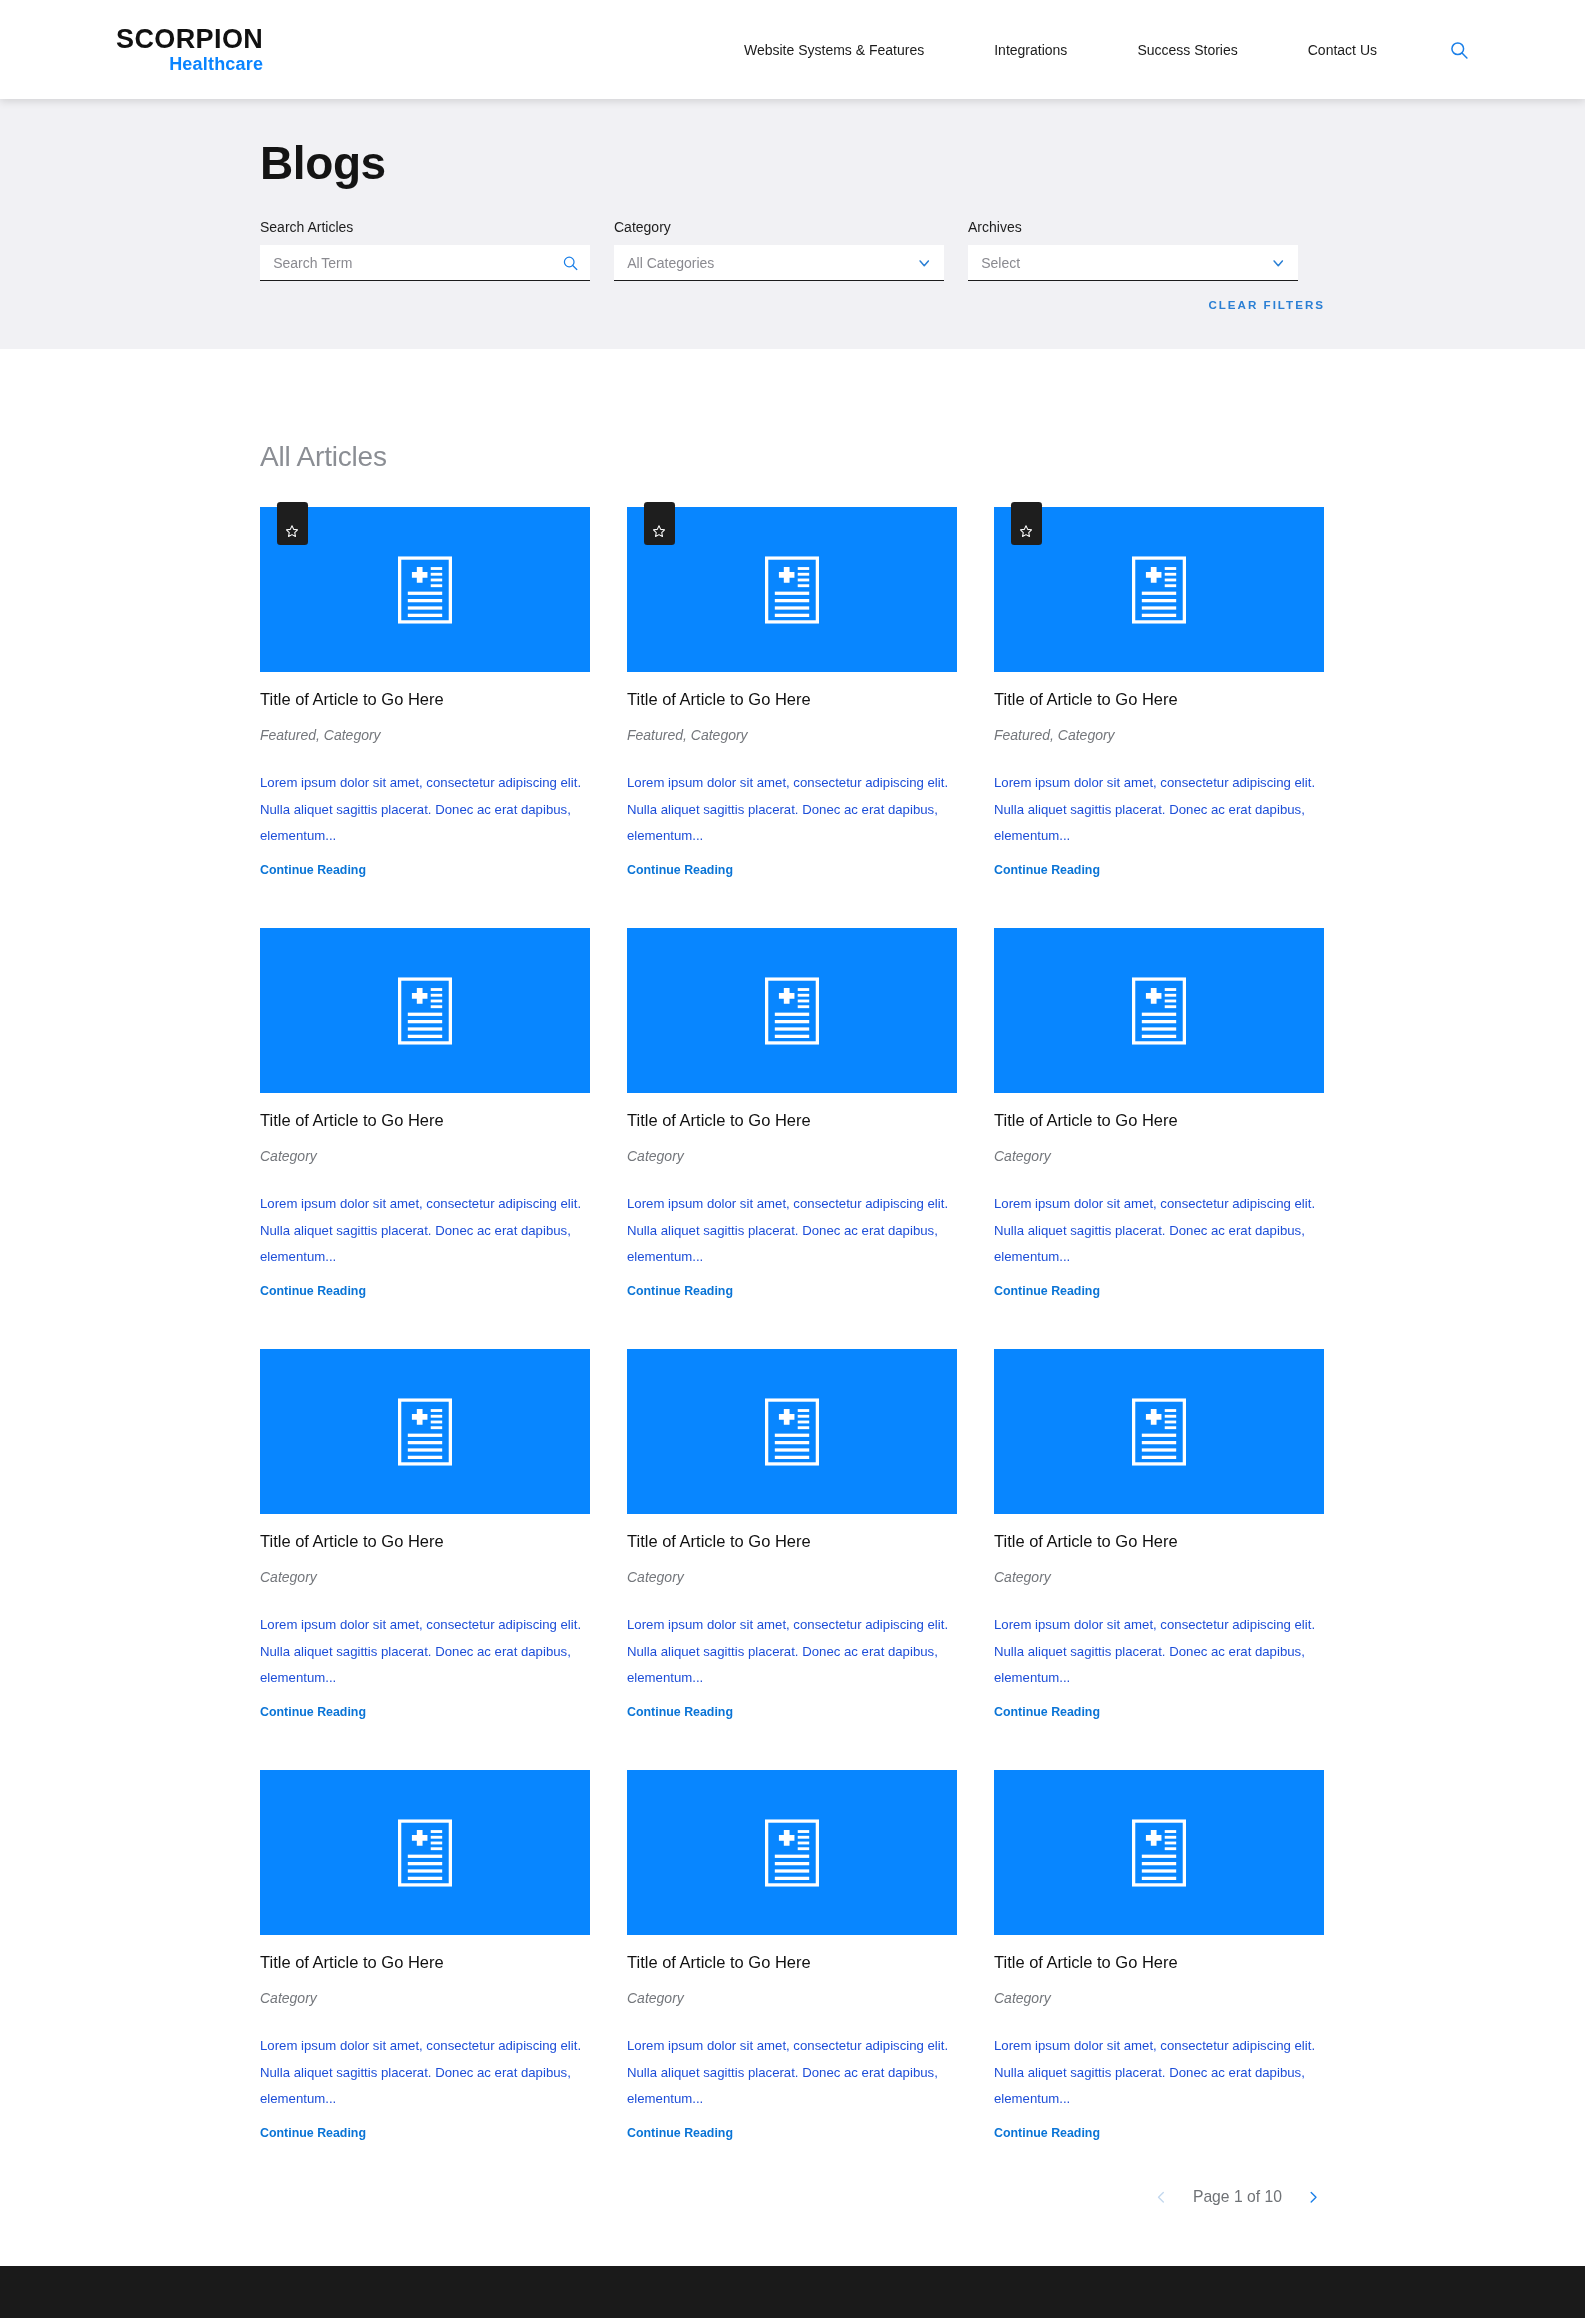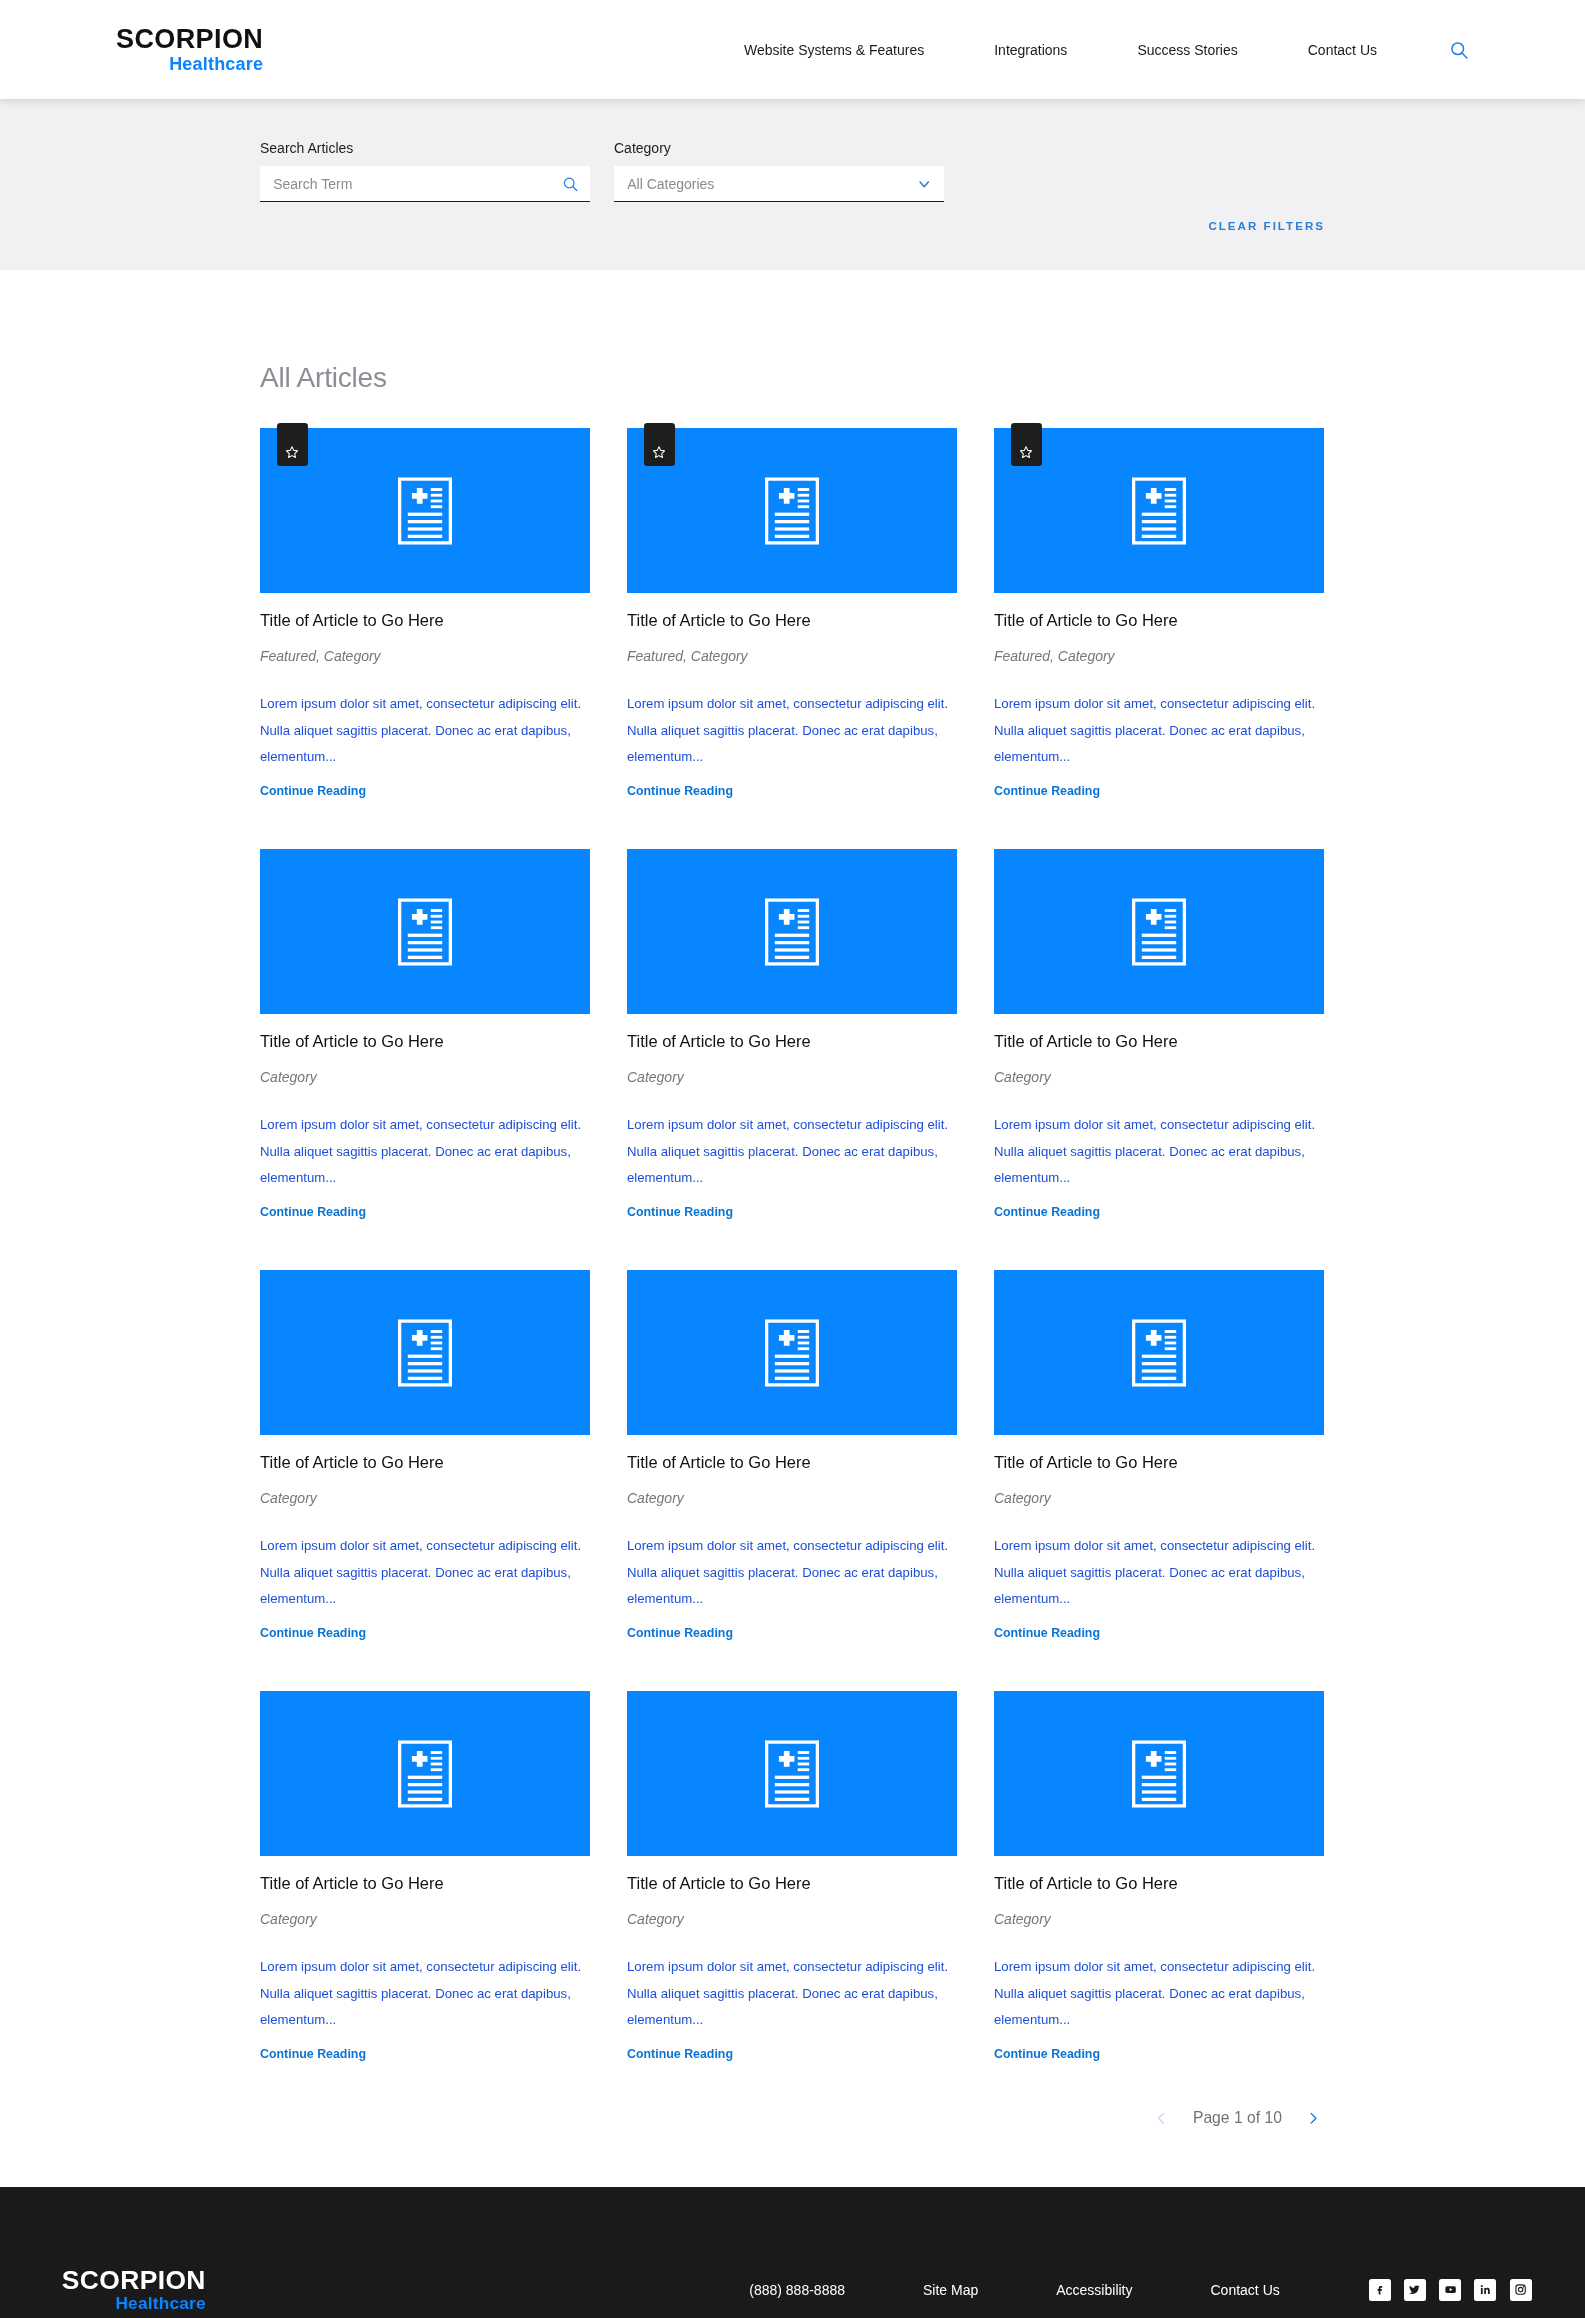--- a/index.html
+++ b/index.html
@@ -317,20 +317,21 @@
         <svg width="20" height="20" viewBox="0 0 24 24" fill="none">
           <circle cx="10.5" cy="10.5" r="7" stroke="#1a7fe8" stroke-width="1.8"></circle>
           <line x1="15.6" y1="15.6" x2="21.5" y2="21.5" stroke="#1a7fe8" stroke-width="1.8" stroke-linecap="round"></line>
         </svg>
       </button>
     </nav>
   </header>
 
   <section class="hero">
     <div class="inner">
+      <h1 class="page-title">Blogs</h1>
 
       <div class="filters-row">
 
         <div class="filter-field">
           <label class="filter-label">Search Articles</label>
           <div class="filter-control">
             <input type="text" placeholder="Search Term" style="">
             <span class="ctrl-icon">
               <svg width="16.5" height="16.5" viewBox="0 0 24 24" fill="none">
                 <circle cx="10.5" cy="10.5" r="7" stroke="#1a7fe8" stroke-width="1.8"></circle>
@@ -345,20 +346,31 @@
           <div class="filter-control">
             <span class="select-value">All Categories</span>
             <span class="ctrl-icon">
               <svg width="16.5" height="16.5" viewBox="0 0 24 24" fill="none">
                 <polyline points="6,9 12,16 18,9" stroke="#2a7fd4" stroke-width="2.2" stroke-linecap="round" stroke-linejoin="round"></polyline>
               </svg>
             </span>
           </div>
         </div>
 
+        <div class="filter-field">
+          <label class="filter-label">Archives</label>
+          <div class="filter-control">
+            <span class="select-value">Select</span>
+            <span class="ctrl-icon">
+              <svg width="16.5" height="16.5" viewBox="0 0 24 24" fill="none">
+                <polyline points="6,9 12,16 18,9" stroke="#2a7fd4" stroke-width="2.2" stroke-linecap="round" stroke-linejoin="round"></polyline>
+              </svg>
+            </span>
+          </div>
+        </div>
 
       </div>
 
       <div class="clear-filters-row">
         <a class="clear-filters">CLEAR FILTERS</a>
       </div>
     </div>
   </section>
 
   <section class="articles-section">

